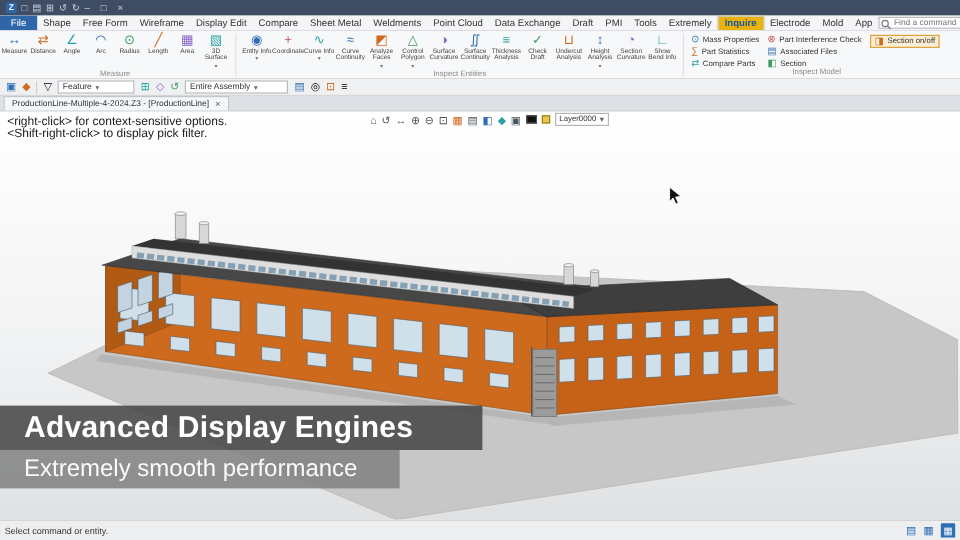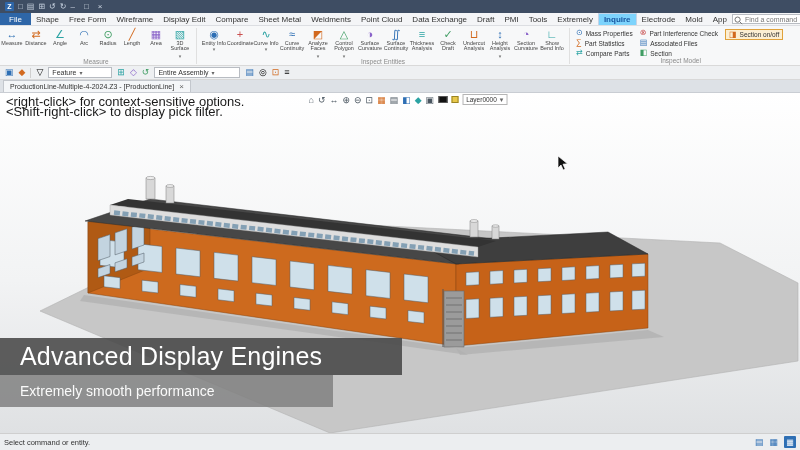--- a/index.html
+++ b/index.html
@@ -13,21 +13,21 @@
     font-weight:bold; display:flex; align-items:center; justify-content:center; border-radius:1px; }
   .tb-qi { font-size:8px; line-height:8px; color:#c9d4e2; cursor:default; }
   .tb-title { flex:1; text-align:center; font-size:8px; color:#eef2f8; white-space:nowrap; overflow:hidden; }
   .tb-win { display:flex; gap:9px; font-size:8px; color:#cfd8e4; }
 
   
   .menubar { height:13px; background:#f4f5f7; border-bottom:1px solid #dcdee2;
     display:flex; align-items:stretch; font-size:8px; color:#333; }
   .mtab { padding:0 5px; display:flex; align-items:center; white-space:nowrap; }
   .mtab.file { background:#2e66a8; color:#fff; padding:0 9px; }
-  .mtab.active { background:#7dd3fc; border:1px solid #c5d3e6; border-bottom:none;
+  .mtab.active { background:#eab308; border:1px solid #c5d3e6; border-bottom:none;
     color:#1a57a0; font-weight:bold; }
   .m-right { margin-left:auto; display:flex; align-items:center; gap:4px; padding-right:4px; }
   .searchbox { position:relative; }
   .searchbox input { width:92px; height:10px; font-size:7px; border:1px solid #b8bcc2;
     padding:0 2px 0 12px; font-family:"Liberation Sans", sans-serif; }
   .searchbox svg { position:absolute; left:2px; top:2px; }
   .m-caret { font-size:7px; color:#666; }
 
   
   .ribbon { height:40px; background:#f7f8f9; border-bottom:1px solid #d9d9d9;
@@ -64,32 +64,32 @@
   
   .tabbar { height:13px; background:#dde1e6; border-bottom:1px solid #c9cdd3;
     display:flex; align-items:flex-end; padding:0 3px; }
   .doctab { display:inline-flex; align-items:center; gap:5px; padding:0 6px; height:12px;
     background:#f4f6f8; border:1px solid #c3c7cd; border-bottom:none; font-size:7px; color:#333; white-space:nowrap; }
   .doctab .close { color:#666; font-size:8px; cursor:default; }
 
   
   .canvas { position:relative; height:340px; background:linear-gradient(#ffffff 0%, #f2f3f4 55%, #dfe1e3 100%); }
   .canvas svg { position:absolute; inset:0; }
-  .hints { position:absolute; left:6px; top:4px; font-size:13px; color:#1a1a1a; line-height:10px; }
+  .hints { position:absolute; left:6px; top:4px; font-size:10px; color:#1a1a1a; line-height:10px; }
   .float-toolbar { position:absolute; top:1px; left:50%; transform:translateX(-46%);
     display:flex; align-items:center; gap:4px; font-size:9px; color:#4a5660; }
   .ft-swatch { width:9px; height:7px; background:#111; border:1px solid #555; }
   .layer-chip { width:7px; height:7px; background:#e8c84a; border:1px solid #9a8424; }
   .layer-combo { display:flex; align-items:center; gap:3px; background:#fff; border:1px solid #b5b5b5;
     height:11px; font-size:6.5px; padding:0 3px; color:#333; }
   .band { position:absolute; left:0; display:flex; align-items:center; color:#fff; padding-left:20px; }
   .band1 { top:245px; height:37px; width:402px; background:rgba(72,72,72,.88);
-    font-size:25px; font-weight:normal; letter-spacing:.2px; }
+    font-size:25px; font-weight:bold; letter-spacing:.2px; }
   .band2 { top:282px; height:32px; width:333px; background:rgba(128,128,128,.85);
-    font-size:14px; color:#fafafa; }
+    font-size:20px; color:#fafafa; }
 
   
   .statusbar { height:17px; background:#eceef0; border-top:1px solid #cfcfcf;
     display:flex; align-items:center; padding:0 4px; gap:24px; }
   .smsg { font-size:7.5px; color:#333; }
   .sicons { margin-left:auto; display:flex; align-items:center; gap:6px; font-size:9px; color:#2e6fb4; }
   .corner-app { width:12px; height:12px; background:#2e6fb4; color:#fff; font-size:8px;
     display:flex; align-items:center; justify-content:center; border-radius:1px; }
 </style>
 </head>

